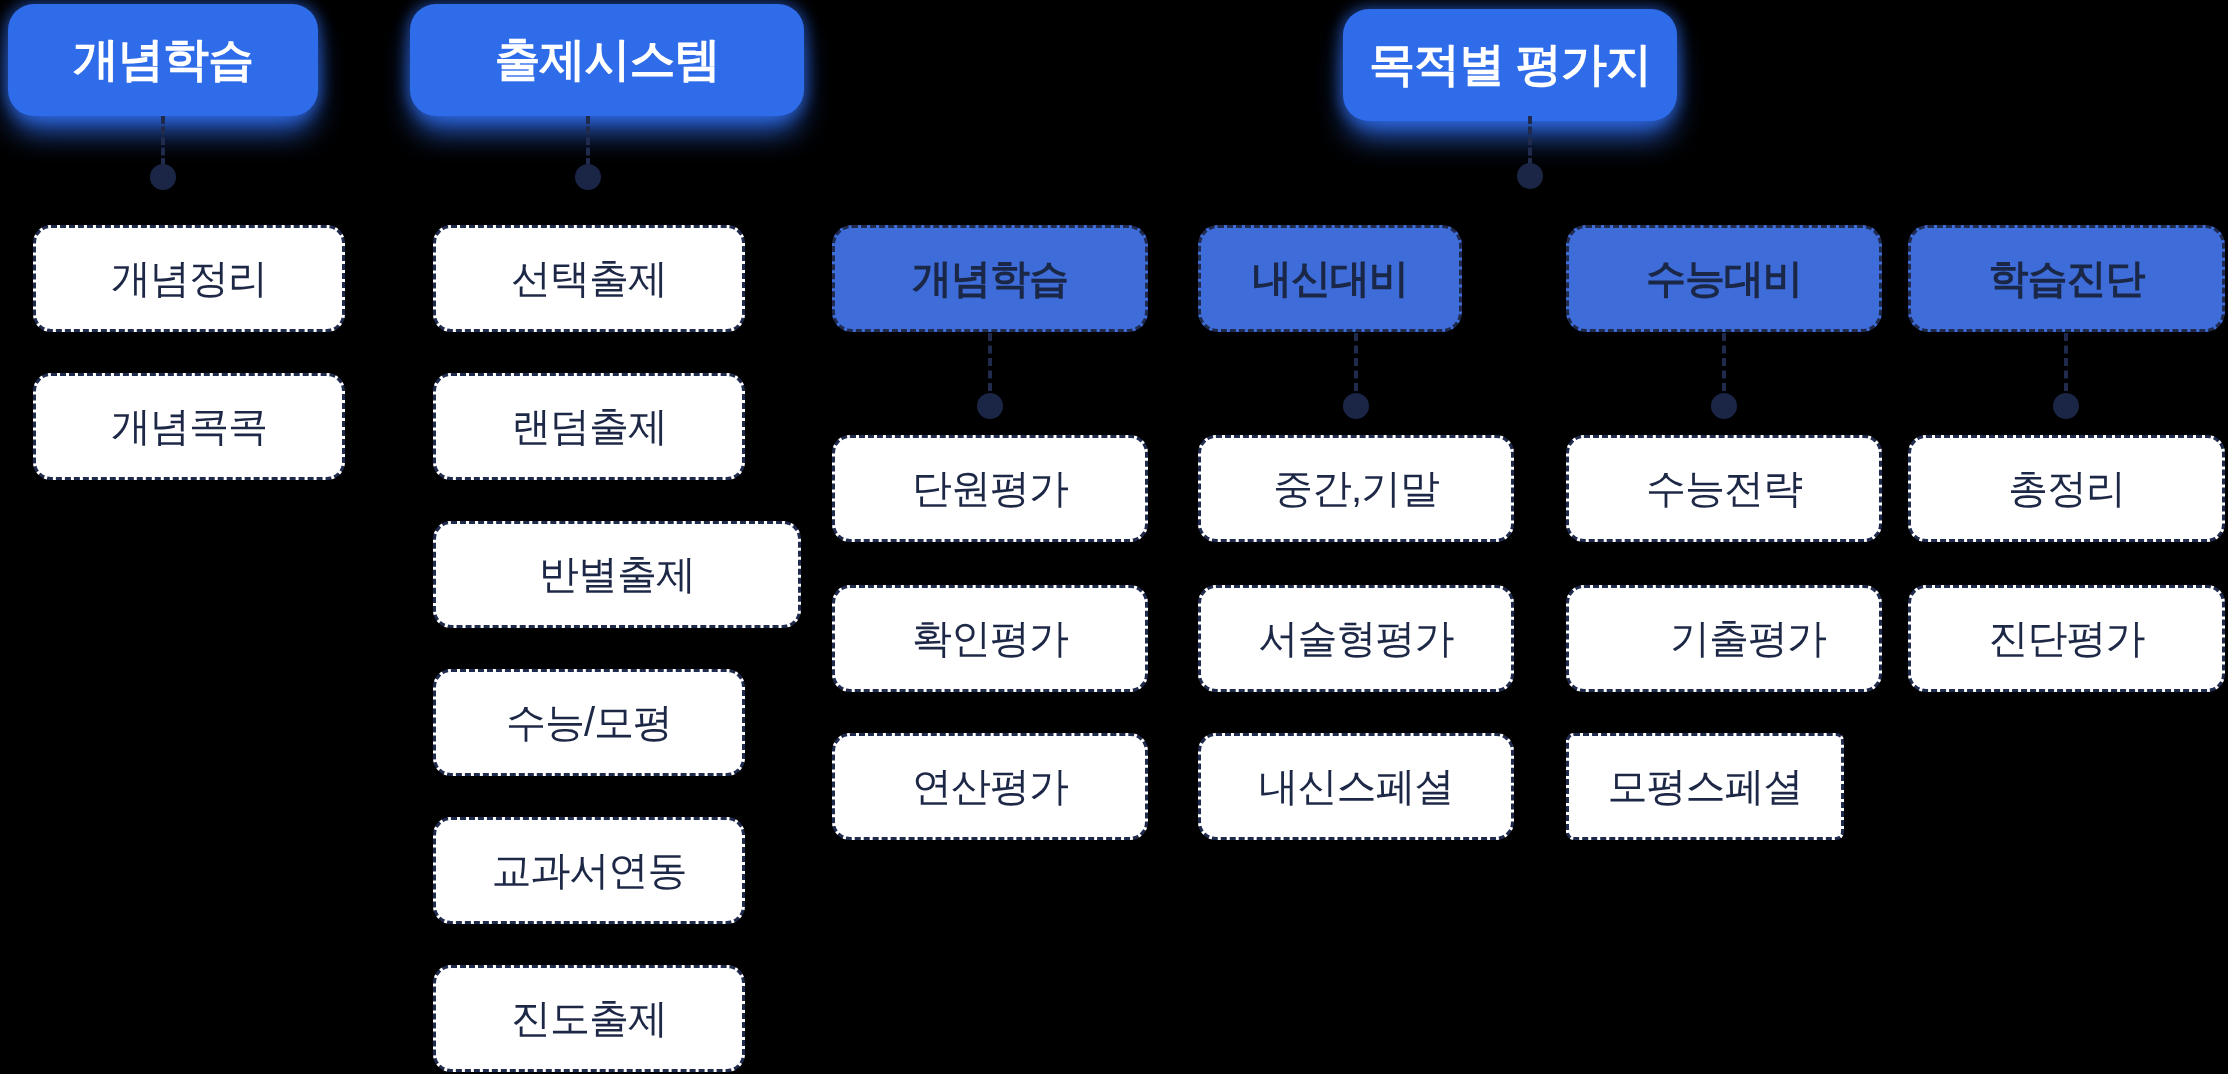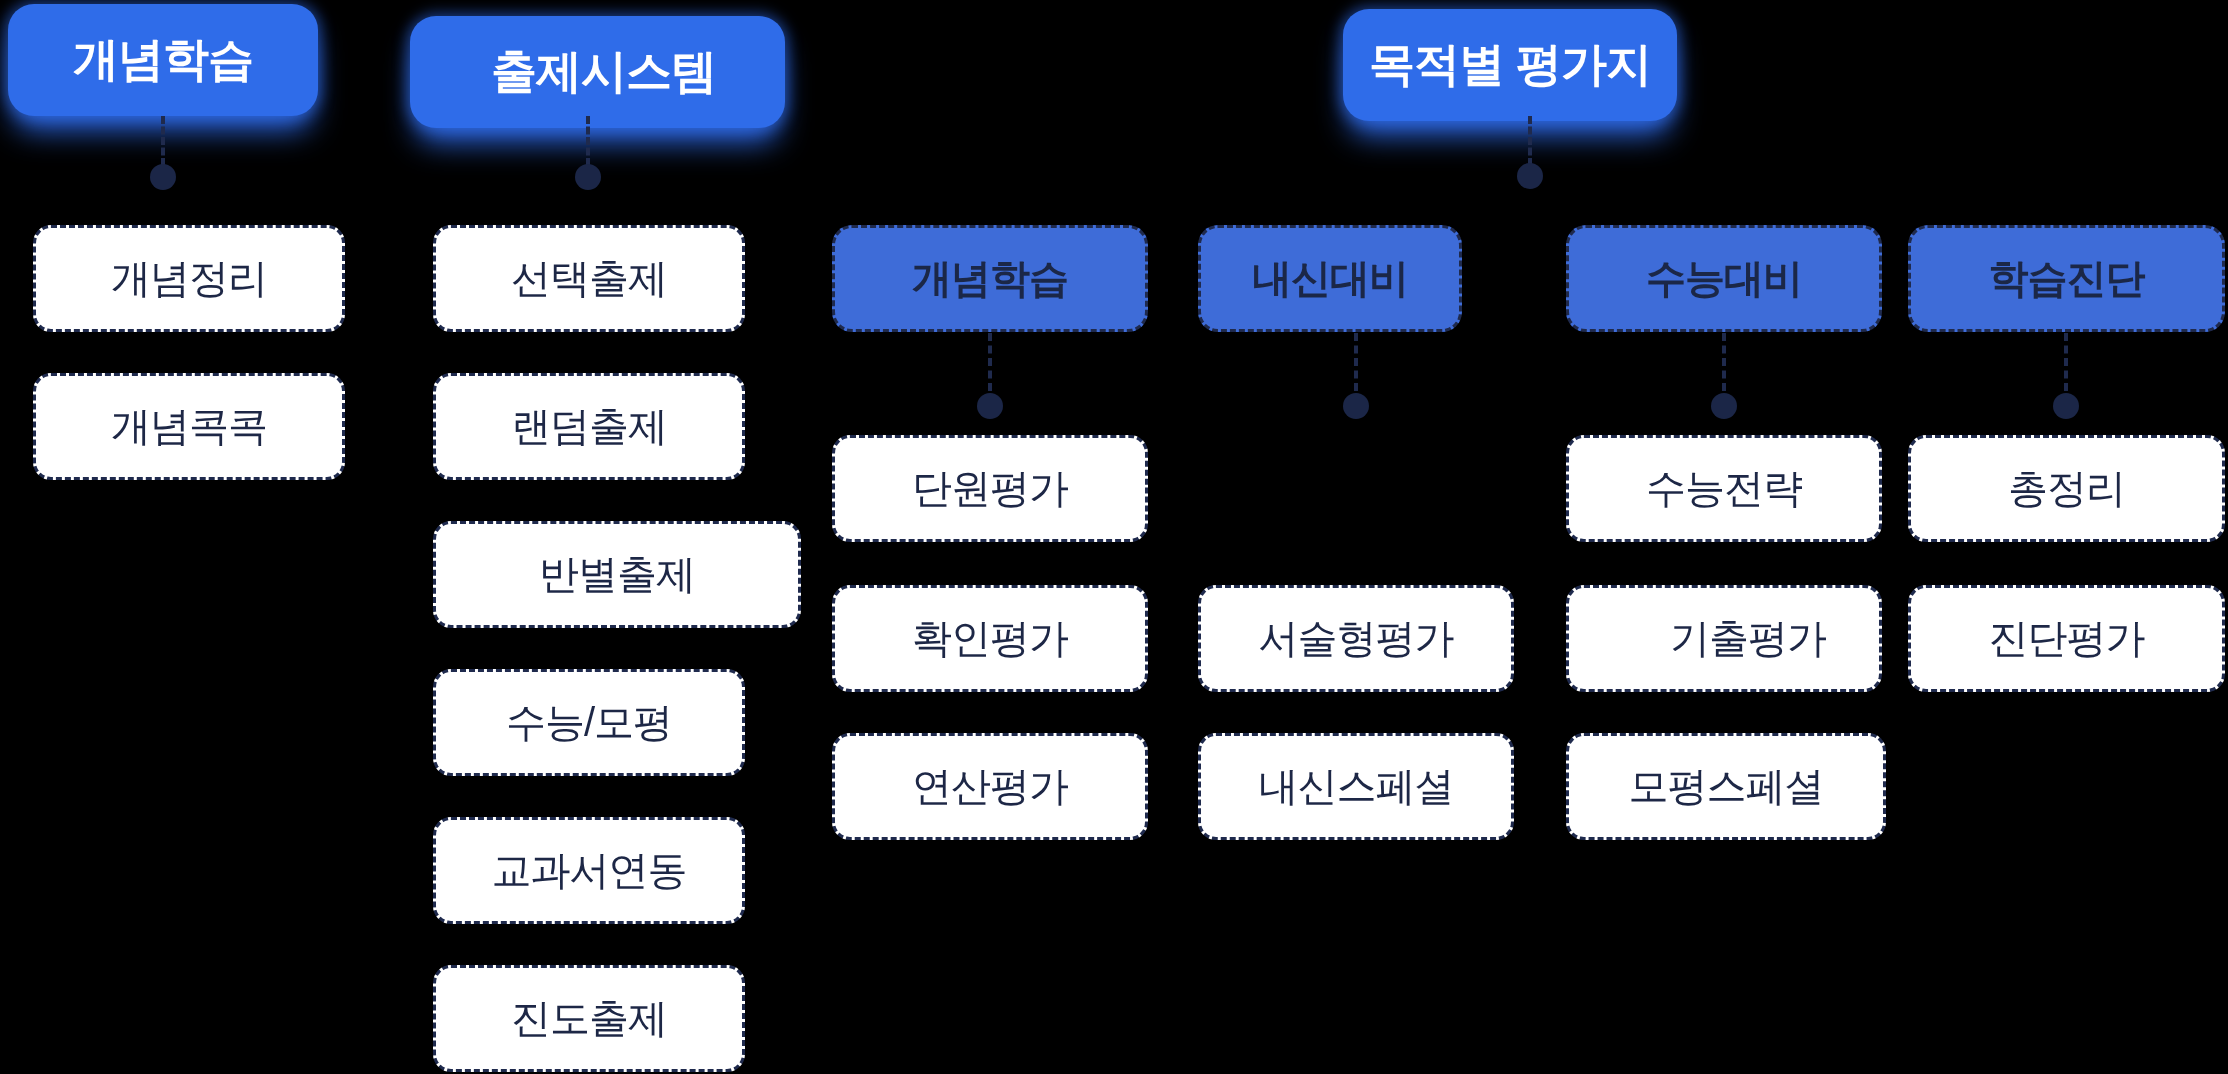--- a/index.html
+++ b/index.html
@@ -39,21 +39,21 @@
 
 <div class="stage">
 
   <div class="rootbox" style="left:8px;top:4px;width:310px;">개념학습</div>
   <div class="vline" style="left:161px;top:116px;height:50px;"></div>
   <div class="dot" style="left:150px;top:164px;"></div>
 
   <div class="leaf" style="left:33px;top:225px;width:312px;text-align:right;">개념정리</div>
   <div class="leaf" style="left:33px;top:373px;width:312px;">개념콕콕</div>
 
-  <div class="rootbox" style="left:410px;top:16px;width:363px;padding-left:12px;">출제시스템</div>
+  <div class="rootbox" style="left:410px;top:4px;width:394px;">출제시스템</div>
   <div class="vline" style="left:586px;top:116px;height:50px;"></div>
   <div class="dot" style="left:575px;top:164px;"></div>
 
   <div class="leaf" style="left:433px;top:225px;width:312px;">선택출제</div>
   <div class="leaf" style="left:433px;top:373px;width:312px;">랜덤출제</div>
   <div class="leaf" style="left:433px;top:521px;width:368px;">반별출제</div>
   <div class="leaf" style="left:433px;top:669px;width:312px;">수능/모평</div>
   <div class="leaf" style="left:433px;top:817px;width:312px;">교과서연동</div>
   <div class="leaf" style="left:433px;top:965px;width:312px;">진도출제</div>
 
@@ -64,29 +64,30 @@
   <div class="subbox" style="left:832px;top:225px;width:316px;">개념학습</div>
   <div class="vline" style="left:988px;top:333px;height:58px;"></div>
   <div class="dot" style="left:977px;top:393px;"></div>
   <div class="leaf" style="left:832px;top:435px;width:316px;">단원평가</div>
   <div class="leaf" style="left:832px;top:585px;width:316px;">확인평가</div>
   <div class="leaf" style="left:832px;top:733px;width:316px;">연산평가</div>
 
   <div class="subbox" style="left:1198px;top:225px;width:264px;">내신대비</div>
   <div class="vline" style="left:1354px;top:333px;height:58px;"></div>
   <div class="dot" style="left:1343px;top:393px;"></div>
+  <div class="leaf" style="left:1198px;top:435px;width:316px;">중간,기말</div>
   <div class="leaf" style="left:1198px;top:585px;width:316px;">서술형평가</div>
   <div class="leaf" style="left:1198px;top:733px;width:316px;">내신스페셜</div>
 
   <div class="subbox" style="left:1566px;top:225px;width:316px;">수능대비</div>
   <div class="vline" style="left:1722px;top:333px;height:58px;"></div>
   <div class="dot" style="left:1711px;top:393px;"></div>
   <div class="leaf" style="left:1566px;top:435px;width:316px;">수능전략</div>
   <div class="leaf" style="left:1566px;top:585px;width:316px;padding-left:48px;">기출평가</div>
-  <div class="leaf" style="left:1566px;top:733px;width:320px;">모평스페셜</div>
+  <div class="leaf" style="left:1566px;top:733px;width:278px;border-radius:8px;">모평스페셜</div>
 
   <div class="subbox" style="left:1908px;top:225px;width:317px;">학습진단</div>
   <div class="vline" style="left:2064px;top:333px;height:58px;"></div>
   <div class="dot" style="left:2053px;top:393px;"></div>
   <div class="leaf" style="left:1908px;top:435px;width:317px;">총정리</div>
   <div class="leaf" style="left:1908px;top:585px;width:317px;">진단평가</div>
 
 </div>
 
 </body></html>

